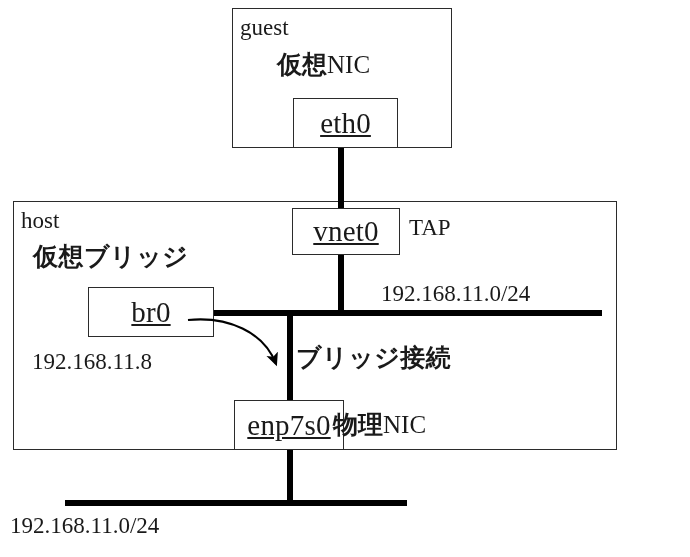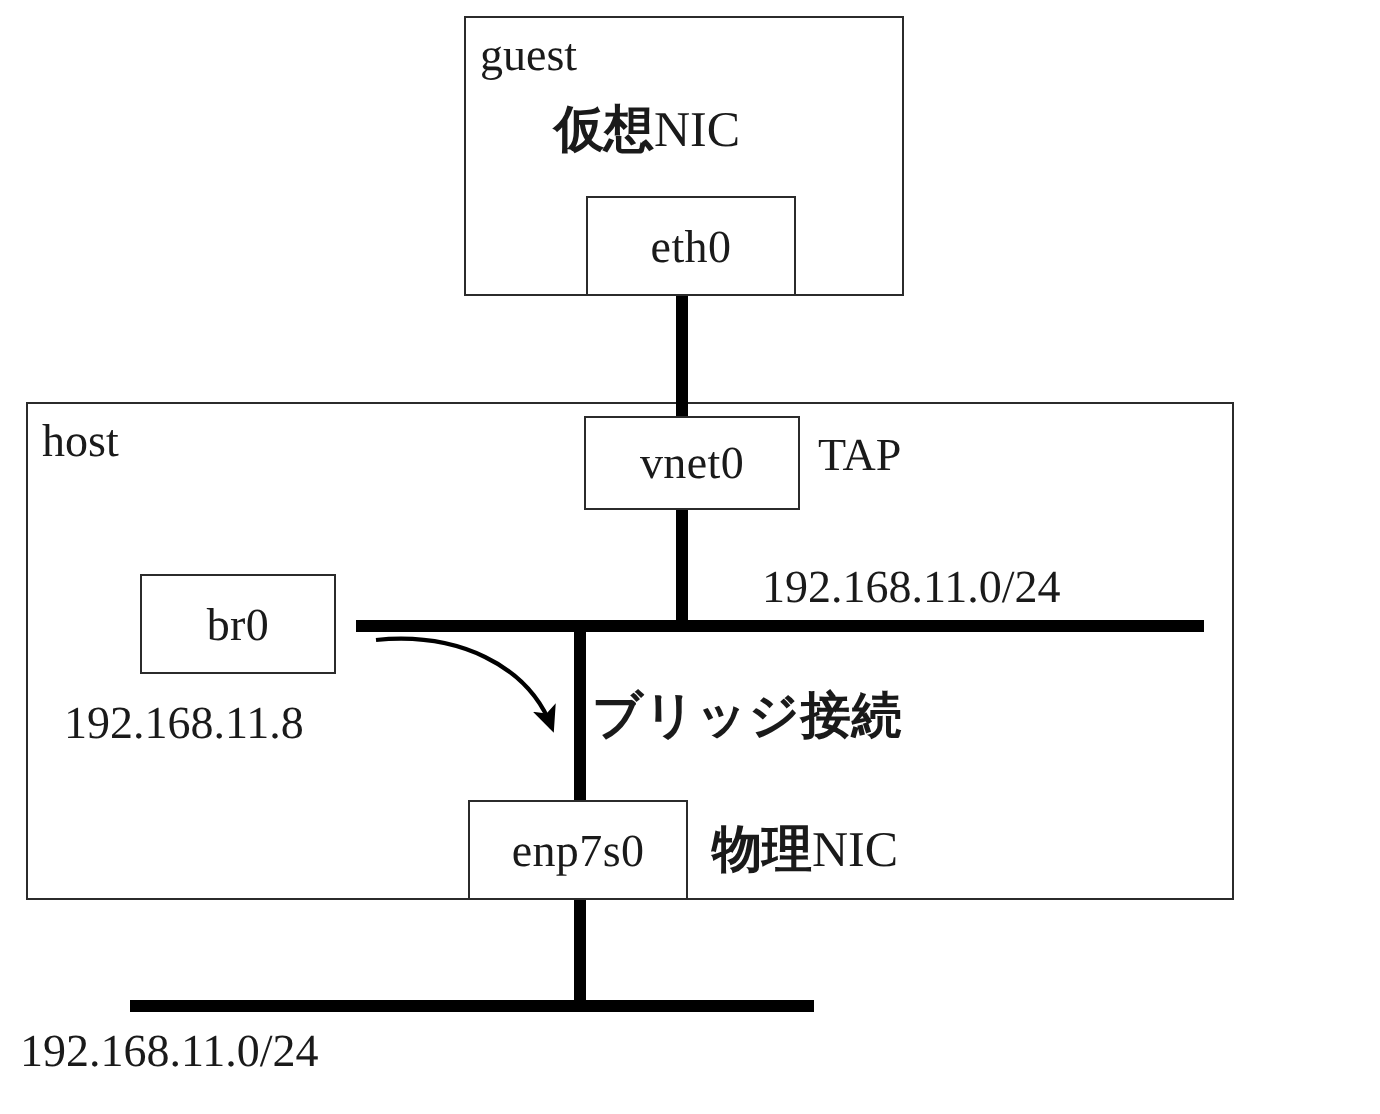--- a/index.html
+++ b/index.html
@@ -30,24 +30,25 @@
     position: absolute;
     border: 1.6px solid #2b2b2b;
     background: #ffffff;
     box-sizing: border-box;
     display: flex;
     align-items: center;
     justify-content: center;
     z-index: 5;
   }
   .node span {
-    font-size: 23px;
+    font-size: 29px;
     line-height: 1;
     letter-spacing: 0.2px;
     white-space: nowrap;
+    text-decoration: underline;
   }
 
   
   .label {
     position: absolute;
     white-space: nowrap;
     line-height: 1;
     z-index: 6;
   }
   .lbl-latin { font-size: 23px; }
@@ -117,45 +118,46 @@
   <div class="box" style="left:13px; top:201px; width:604px; height:249px;"></div>
 
   <div class="node" style="left:293px; top:98px; width:105px; height:50px;">
     <span>eth0</span>
   </div>
 
   <div class="node" style="left:292px; top:208px; width:108px; height:47px;">
     <span>vnet0</span>
   </div>
 
-  <div class="node" style="left:70px; top:287px; width:98px; height:50px;">
+  <div class="node" style="left:88px; top:287px; width:126px; height:50px;">
     <span>br0</span>
   </div>
 
   <div class="node" style="left:234px; top:400px; width:110px; height:50px;text-align:center;">
     <span>enp7s0</span>
   </div>
 
   <div class="label lbl-latin" style="left:240px; top:16px;">guest</div>
 
   <div class="label lbl-jp-mixed" style="left:277px; top:52px;"><span class="jp-glyph">仮想</span><span class="latin-glyph">NIC</span></div>
 
 
   <div class="label lbl-latin" style="left:21px; top:209px;">host</div>
 
+  <div class="label lbl-jp" style="left:33px; top:244px;">仮想ブリッジ</div>
 
   <div class="label lbl-latin" style="left:409px; top:216px;">TAP</div>
 
   <div class="label lbl-ip" style="left:381px; top:282px;">192.168.11.0/24</div>
 
   <div class="label lbl-ip" style="left:32px; top:350px;">192.168.11.8</div>
 
   <div class="label lbl-jp" style="left:296px; top:345px;">ブリッジ接続</div>
 
-  <div class="label lbl-jp-mixed" style="left:356px; top:412px;"><span class="jp-glyph">物理</span><span class="latin-glyph">NIC</span></div>
+  <div class="label lbl-jp-mixed" style="left:333px; top:412px;"><span class="jp-glyph">物理</span><span class="latin-glyph">NIC</span></div>
 
   <div class="label lbl-ip" style="left:10px; top:514px;">192.168.11.0/24</div>
 
   <svg class="overlay" viewBox="0 0 690 557">
     <defs>
       <marker id="arrowhead" markerWidth="7" markerHeight="7" refX="5.2" refY="3.2" orient="auto" markerUnits="strokeWidth">
         <path d="M0,0.3 L6.4,3.2 L0,6.1 L1.5,3.2 Z" fill="#000000"></path>
       </marker>
     </defs>
     <path d="M 188 320 C 228 316, 264 332, 276 364" fill="none" stroke="#000000" stroke-width="2.1" marker-end="url(#arrowhead)"></path>

